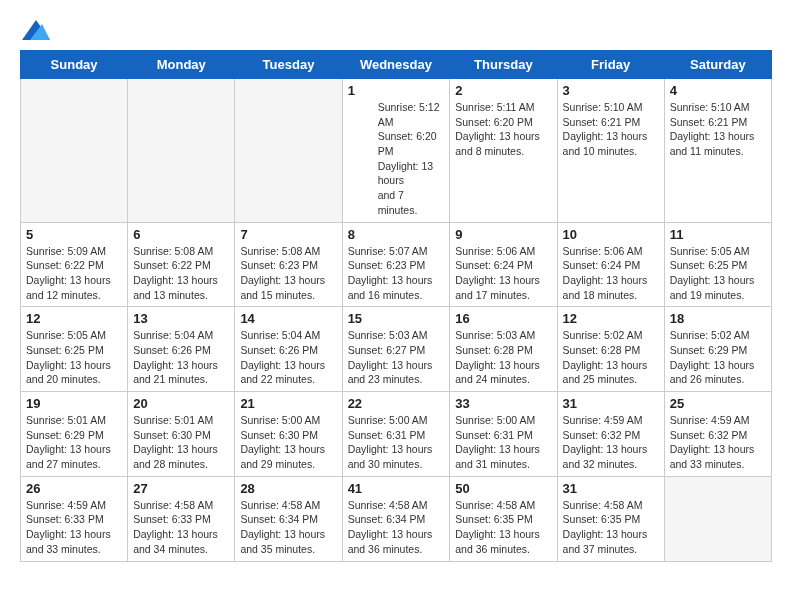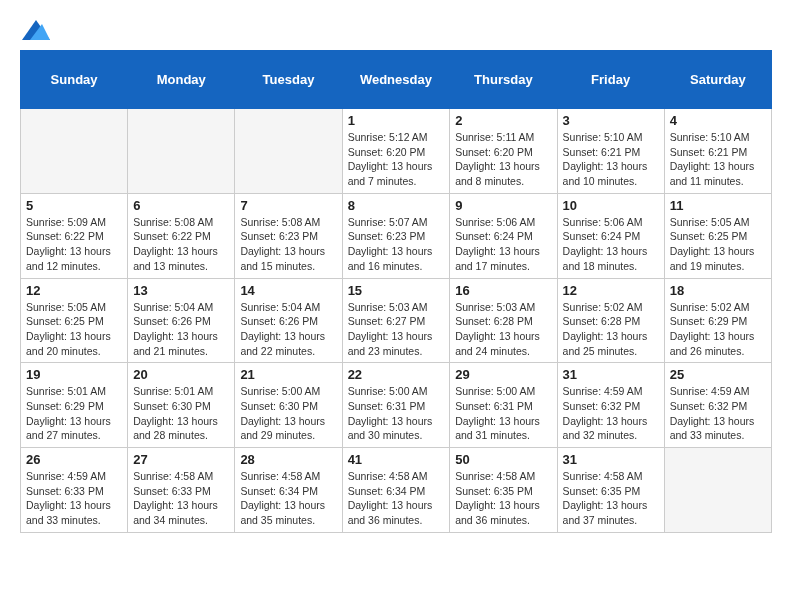--- a/index.html
+++ b/index.html
@@ -53,21 +53,21 @@
       color: #444;
     }
     .calendar {
       width: 100%;
       border-collapse: collapse;
     }
     .calendar th {
       background-color: #1565c0;
       color: white;
       text-align: center;
-      padding: 21px 4px;
+      padding: 6px 4px;
       font-size: 13px;
       font-weight: bold;
       border: 1px solid #1565c0;
     }
     .calendar td {
       border: 1px solid #ccc;
       vertical-align: top;
       padding: 4px 5px;
       width: 108px;
       min-height: 80px;
@@ -121,21 +121,21 @@
         <th>Saturday</th>
       </tr>
   </thead>
   <tbody id="calendar-body">
   <tr>
         <td class="empty"></td>
         <td class="empty"></td>
         <td class="empty"></td>
         <td>
           <div class="day-num">1</div>
-          <div class="day-info" style="white-space: pre-line;">Sunrise: 5:12 AM
+          <div class="day-info" style="white-space: pre-line; margin-left: 30px;">Sunrise: 5:12 AM
 Sunset: 6:20 PM
 Daylight: 13 hours
 and 7 minutes.</div>
         </td>
         <td>
           <div class="day-num">2</div>
           <div class="day-info" style="white-space: pre-line;">Sunrise: 5:11 AM
 Sunset: 6:20 PM
 Daylight: 13 hours
 and 8 minutes.</div>
@@ -280,21 +280,21 @@
 and 29 minutes.</div>
         </td>
         <td>
           <div class="day-num">22</div>
           <div class="day-info" style="white-space: pre-line;">Sunrise: 5:00 AM
 Sunset: 6:31 PM
 Daylight: 13 hours
 and 30 minutes.</div>
         </td>
         <td>
-          <div class="day-num">29</div>
+          <div class="day-num">33</div>
           <div class="day-info" style="white-space: pre-line;">Sunrise: 5:00 AM
 Sunset: 6:31 PM
 Daylight: 13 hours
 and 31 minutes.</div>
         </td>
         <td>
           <div class="day-num">31</div>
           <div class="day-info" style="white-space: pre-line;">Sunrise: 4:59 AM
 Sunset: 6:32 PM
 Daylight: 13 hours

